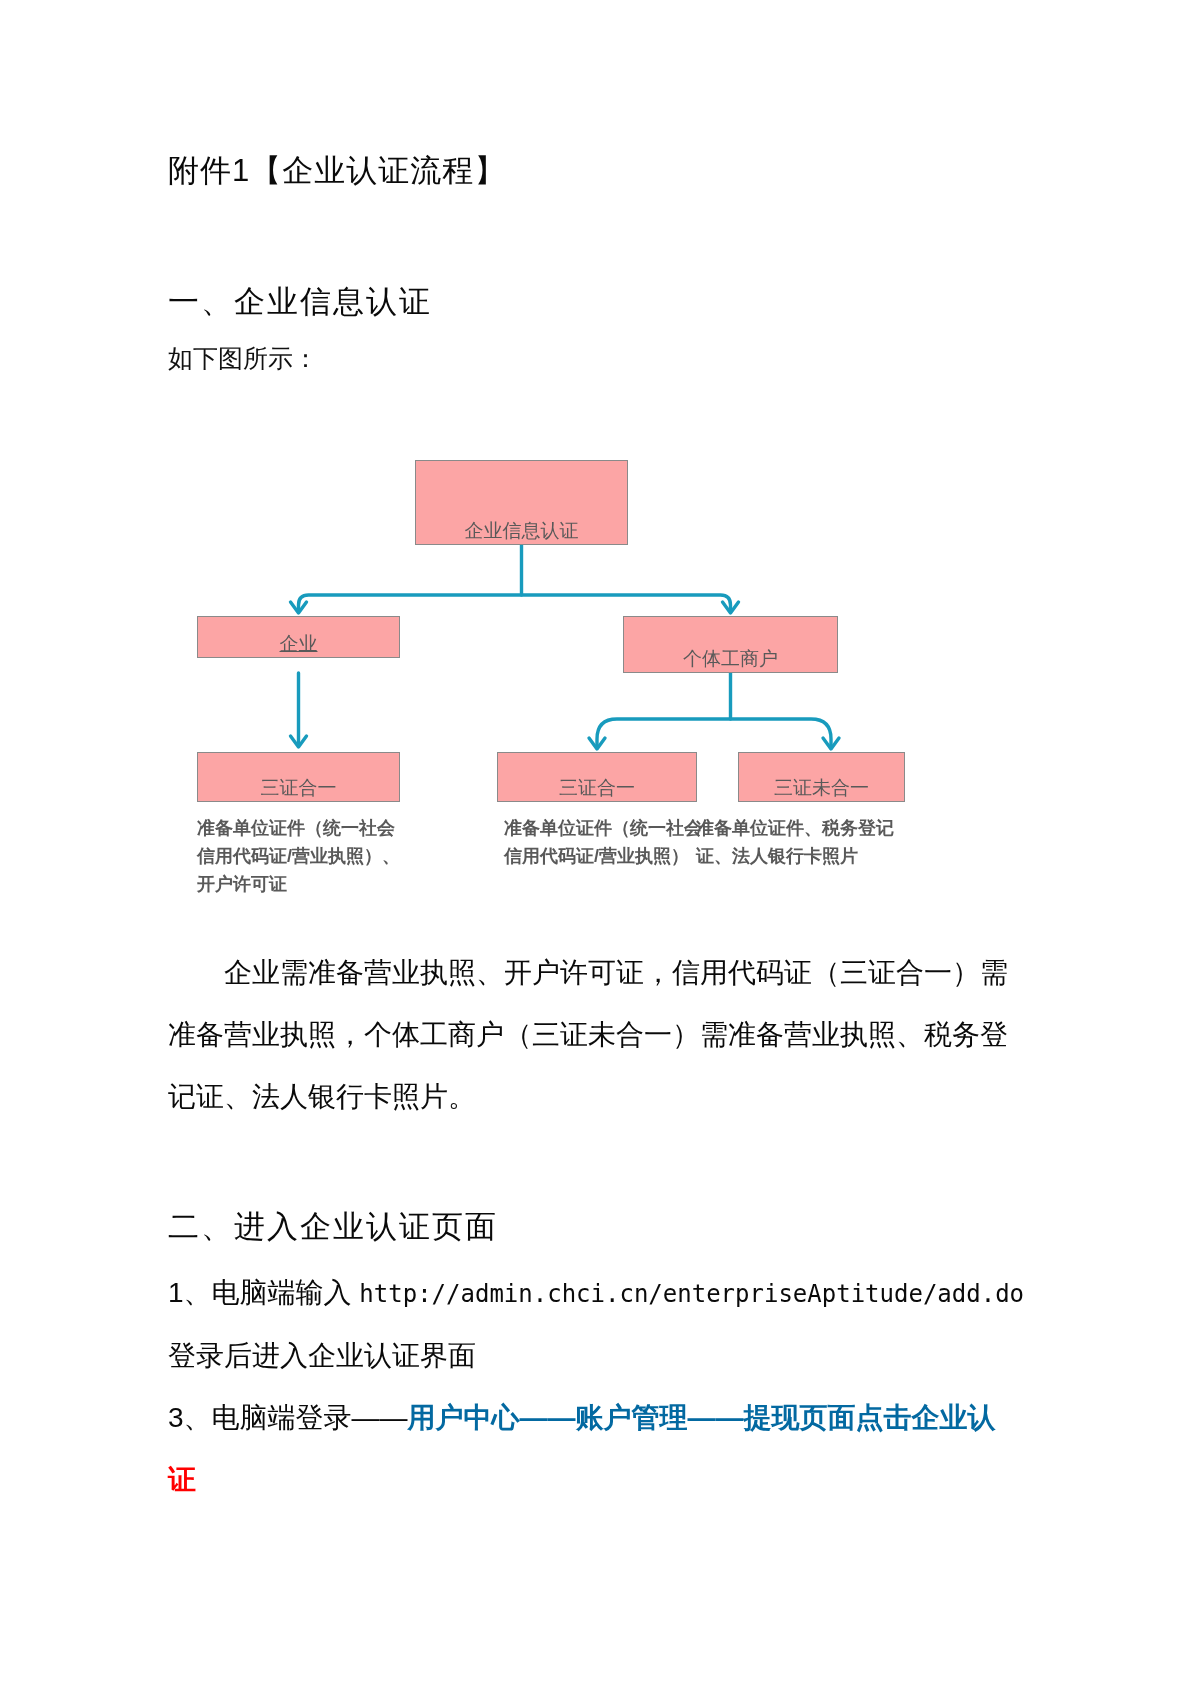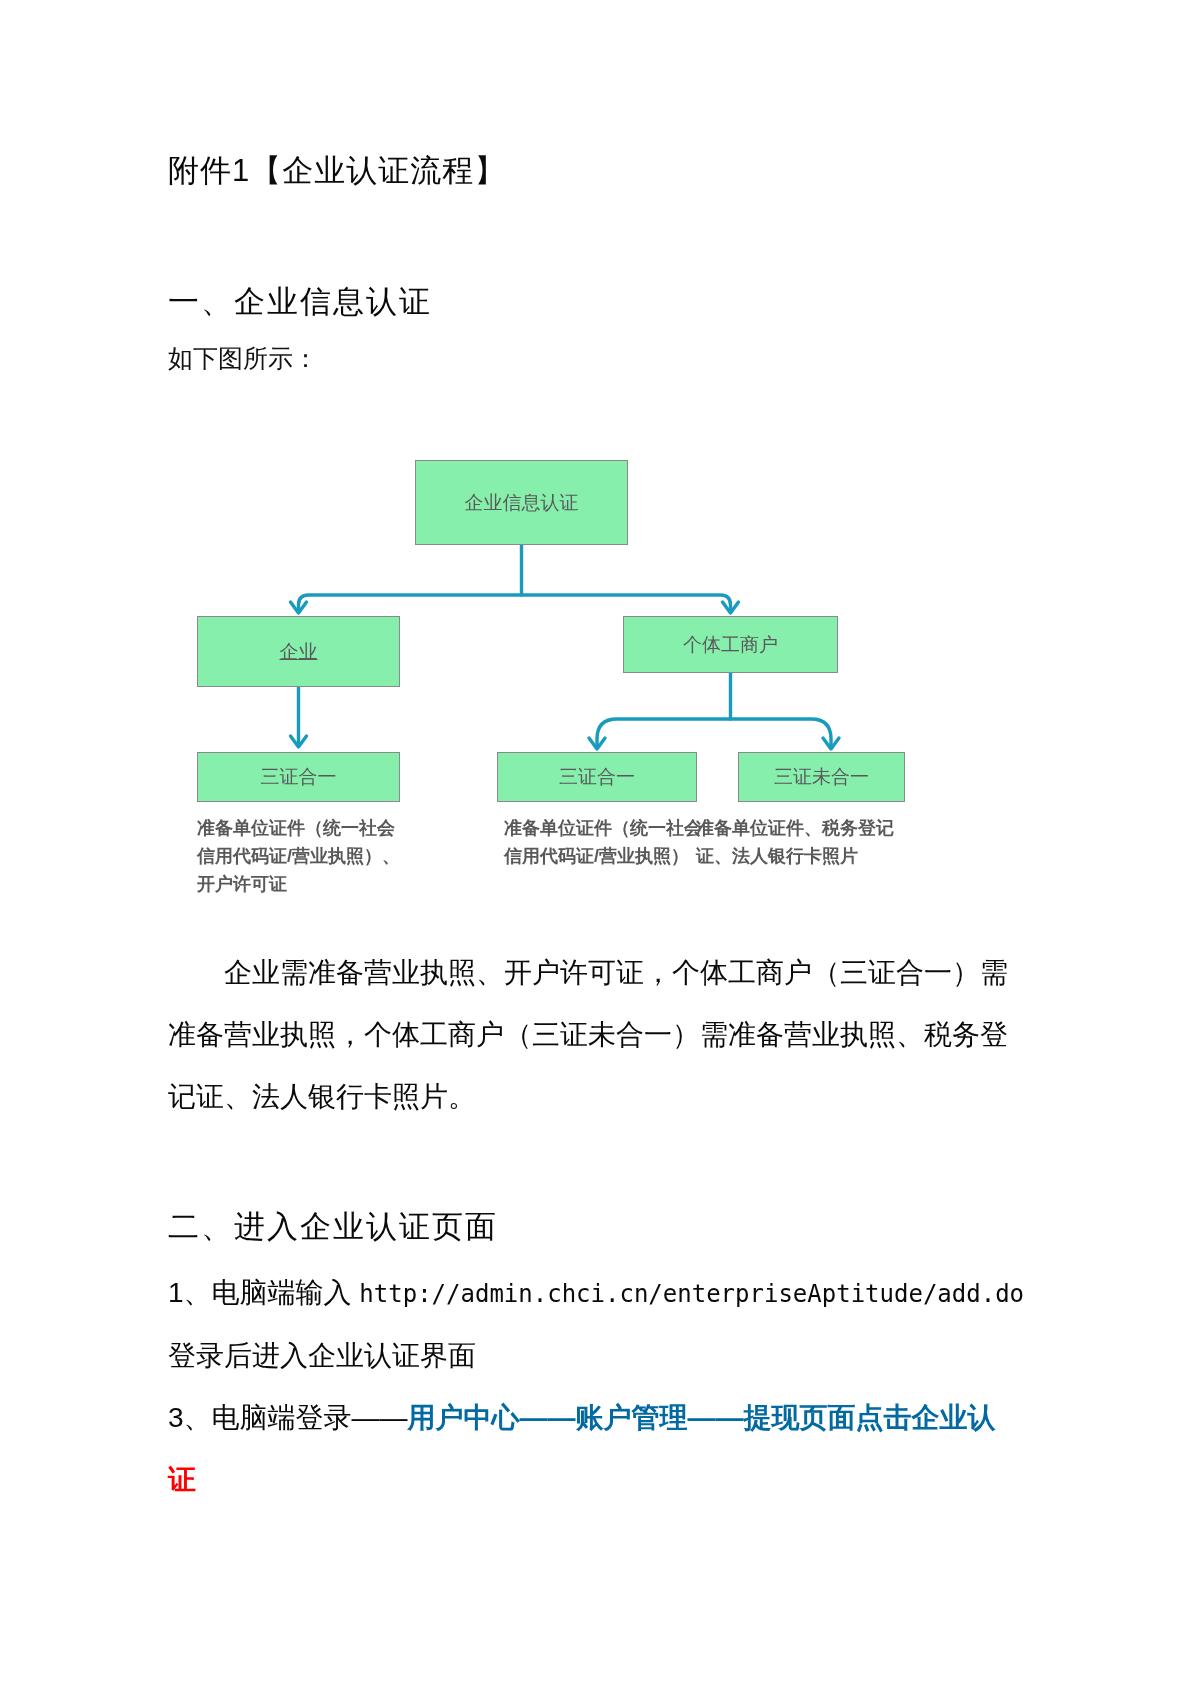--- a/index.html
+++ b/index.html
@@ -31,28 +31,28 @@
   }
   .s1-heading { left: 168px; top: 281px; }
   .s2-heading { left: 168px; top: 1206px; text-align: right; }
   .intro-line { left: 168px; top: 342px; font-size: 25px; }
 
   
   .diagram { left: 0; top: 455px; width: 960px; height: 460px; }
   .diagram svg { position: absolute; left: 0; top: 0; pointer-events: none; }
   .fc-box {
     position: absolute;
-    background: #86efac;
+    background: #fca5a5;
     border: 1px solid #8a8a8a;
-    display: flex; align-items: center; justify-content: center;
+    display: flex; align-items: flex-end; justify-content: center;
     color: #595959;
     font-size: 19px;
   }
   .fc-root   { left: 415px; top: 5px;   width: 213px; height: 85px; }
-  .fc-left   { left: 197px; top: 161px; width: 203px; height: 71px; }
+  .fc-left   { left: 197px; top: 161px; width: 203px; height: 42px; }
   .fc-right  { left: 623px; top: 161px; width: 215px; height: 57px; }
   .fc-leaf1  { left: 197px; top: 297px; width: 203px; height: 50px; }
   .fc-leaf2  { left: 497px; top: 297px; width: 200px; height: 50px; }
   .fc-leaf3  { left: 738px; top: 297px; width: 167px; height: 50px; }
   .fc-left .fc-label { text-decoration: underline; }
   .fc-caption {
     position: absolute;
     top: 359px;
     font-size: 18px;
     font-weight: bold;
@@ -131,21 +131,21 @@
     <div class="fc-caption fc-cap1">准备单位证件（统一社会
 信用代码证/营业执照）、
 开户许可证</div>
     <div class="fc-caption fc-cap2">准备单位证件（统一社会
 信用代码证/营业执照）</div>
     <div class="fc-caption fc-cap3">准备单位证件、税务登记
 证、法人银行卡照片</div>
   </div>
 
   <div class="abs para">
-    <div class="indent">企业需准备营业执照、开户许可证，个体工商户（三证合一）需</div>
+    <div class="indent">企业需准备营业执照、开户许可证，信用代码证（三证合一）需</div>
     <div>准备营业执照，个体工商户（三证未合一）需准备营业执照、税务登</div>
     <div>记证、法人银行卡照片。</div>
   </div>
 
   <h2 class="abs h-section s2-heading">二、进入企业认证页面</h2>
 
   <div class="abs steps">
     <div><span>1、电脑端输入 </span><span class="url-text">http://admin.chci.cn/enterpriseAptitude/add.do</span></div>
     <div>登录后进入企业认证界面</div>
     <div><span>3、电脑端登录——</span><span class="red-strong" style="color: #0369a1;">用户中心——账户管理——提现页面点击企业认</span></div>

